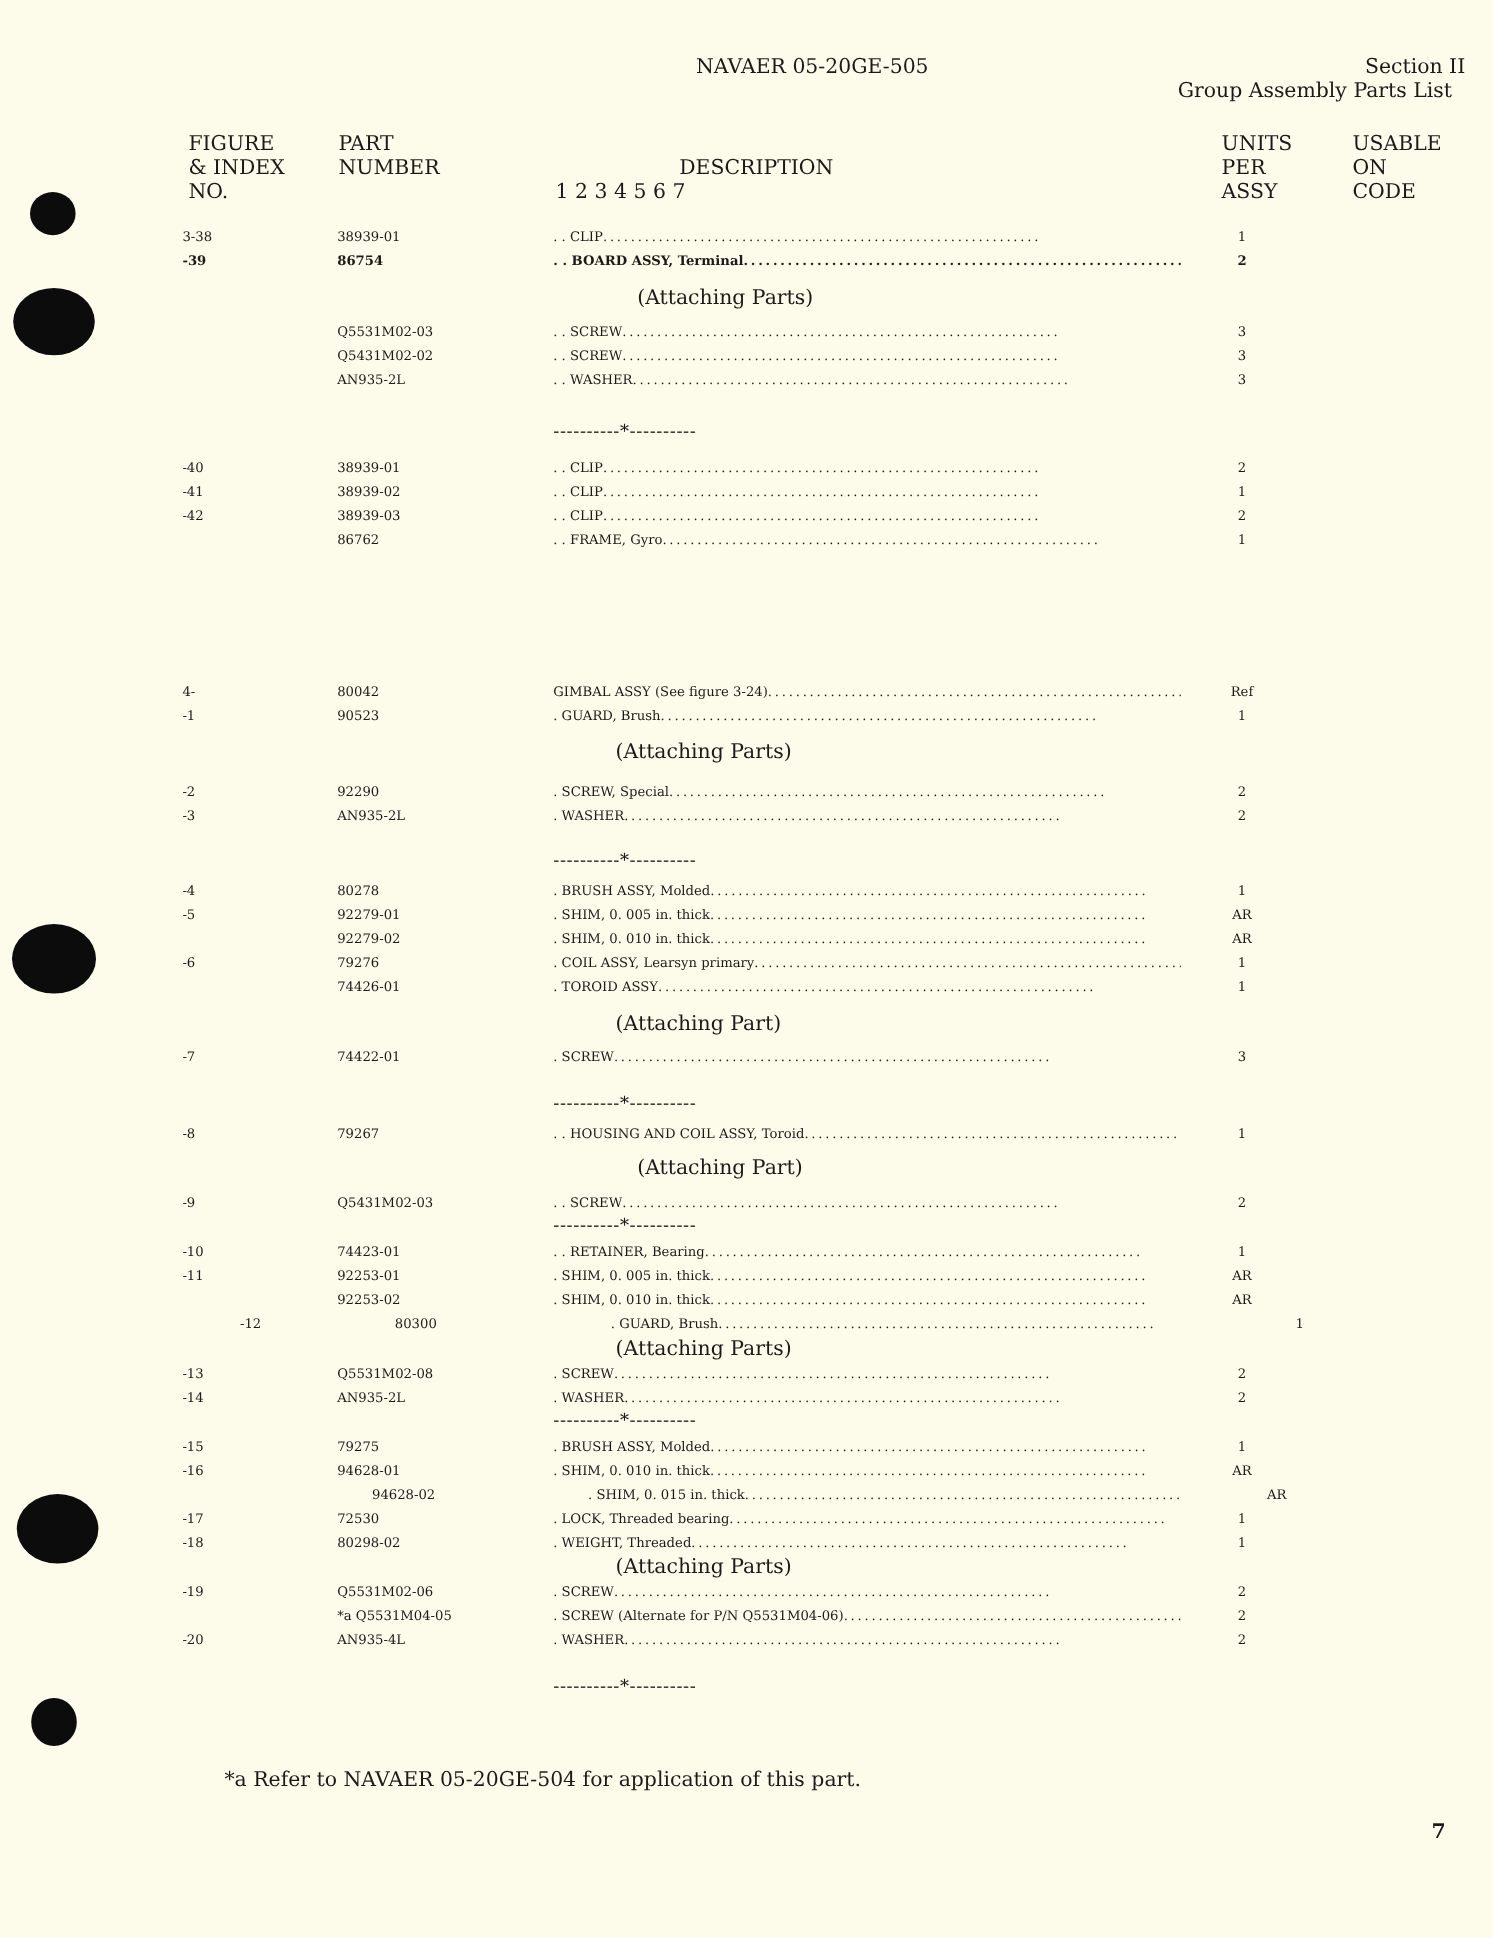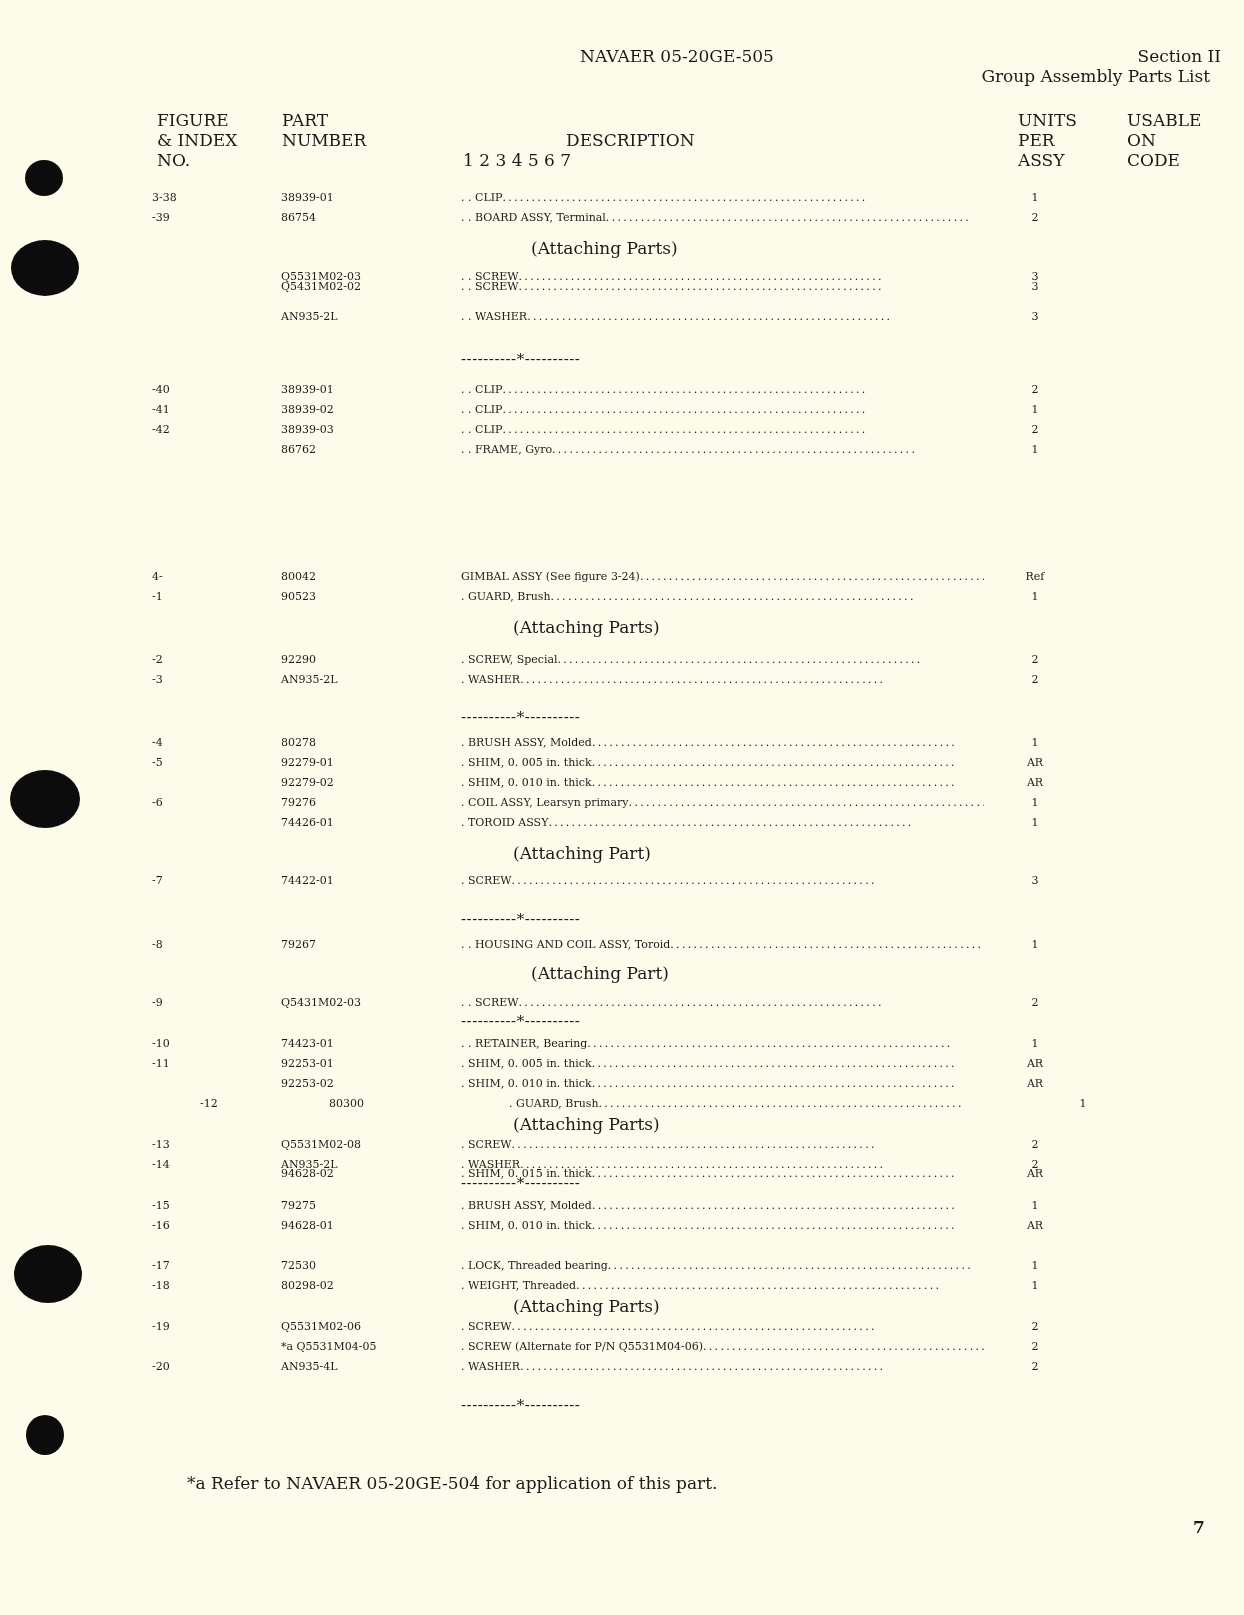--- a/index.html
+++ b/index.html
@@ -59,33 +59,33 @@
   <div>CODE</div>
 </div>
 
 <div id="parts-list">
     <div class="row" style="top: 188px;">
       <span class="fig">3-38</span>
       <span class="pn">38939-01</span>
       <span class="desc"><span>. . CLIP</span><span class="leader">...............................................................</span></span>
       <span class="units">1</span>
     </div>
-    <div class="row" style="top: 208px;">
+    <div class="row" style="top: 208px; font-weight: bold;">
       <span class="fig"> -39</span>
       <span class="pn">86754</span>
       <span class="desc"><span>. . BOARD ASSY,  Terminal</span><span class="leader">...............................................................</span></span>
       <span class="units">2</span>
     </div>
     <div class="row" style="top: 267px;">
       <span class="fig"></span>
       <span class="pn">Q5531M02-03</span>
       <span class="desc"><span>. . SCREW</span><span class="leader">...............................................................</span></span>
       <span class="units">3</span>
     </div>
-    <div class="row" style="top: 277px; padding-left: 20px;">
+    <div class="row" style="top: 287px; padding-left: 20px;">
       <span class="fig"></span>
       <span class="pn">Q5431M02-02</span>
       <span class="desc"><span>. . SCREW</span><span class="leader">...............................................................</span></span>
       <span class="units">3</span>
     </div>
     <div class="row" style="top: 307px;">
       <span class="fig"></span>
       <span class="pn">AN935-2L</span>
       <span class="desc"><span>. . WASHER</span><span class="leader">...............................................................</span></span>
       <span class="units">3</span>
@@ -227,21 +227,21 @@
       <span class="pn">79275</span>
       <span class="desc"><span>. BRUSH ASSY,  Molded</span><span class="leader">...............................................................</span></span>
       <span class="units">1</span>
     </div>
     <div class="row" style="top: 1216px;">
       <span class="fig">-16</span>
       <span class="pn">94628-01</span>
       <span class="desc"><span>. SHIM,  0. 010 in.  thick</span><span class="leader">...............................................................</span></span>
       <span class="units">AR</span>
     </div>
-    <div class="row" style="top: 1164px;">
+    <div class="row" style="top: 1236px; margin-left: 29px;">
       <span class="fig"></span>
       <span class="pn">94628-02</span>
       <span class="desc"><span>. SHIM,  0. 015 in.  thick</span><span class="leader">...............................................................</span></span>
       <span class="units">AR</span>
     </div>
     <div class="row" style="top: 1256px;">
       <span class="fig">-17</span>
       <span class="pn">72530</span>
       <span class="desc"><span>. LOCK,  Threaded bearing</span><span class="leader">...............................................................</span></span>
       <span class="units">1</span>

